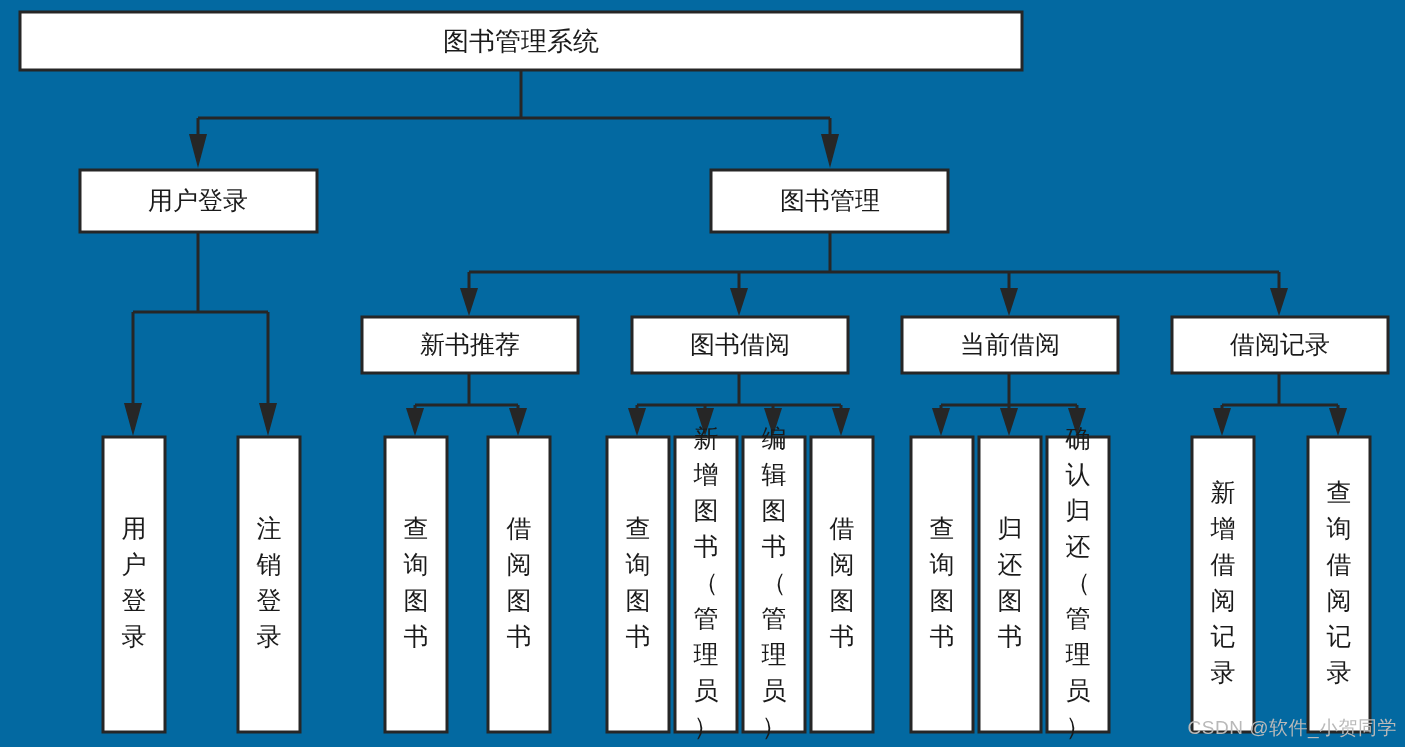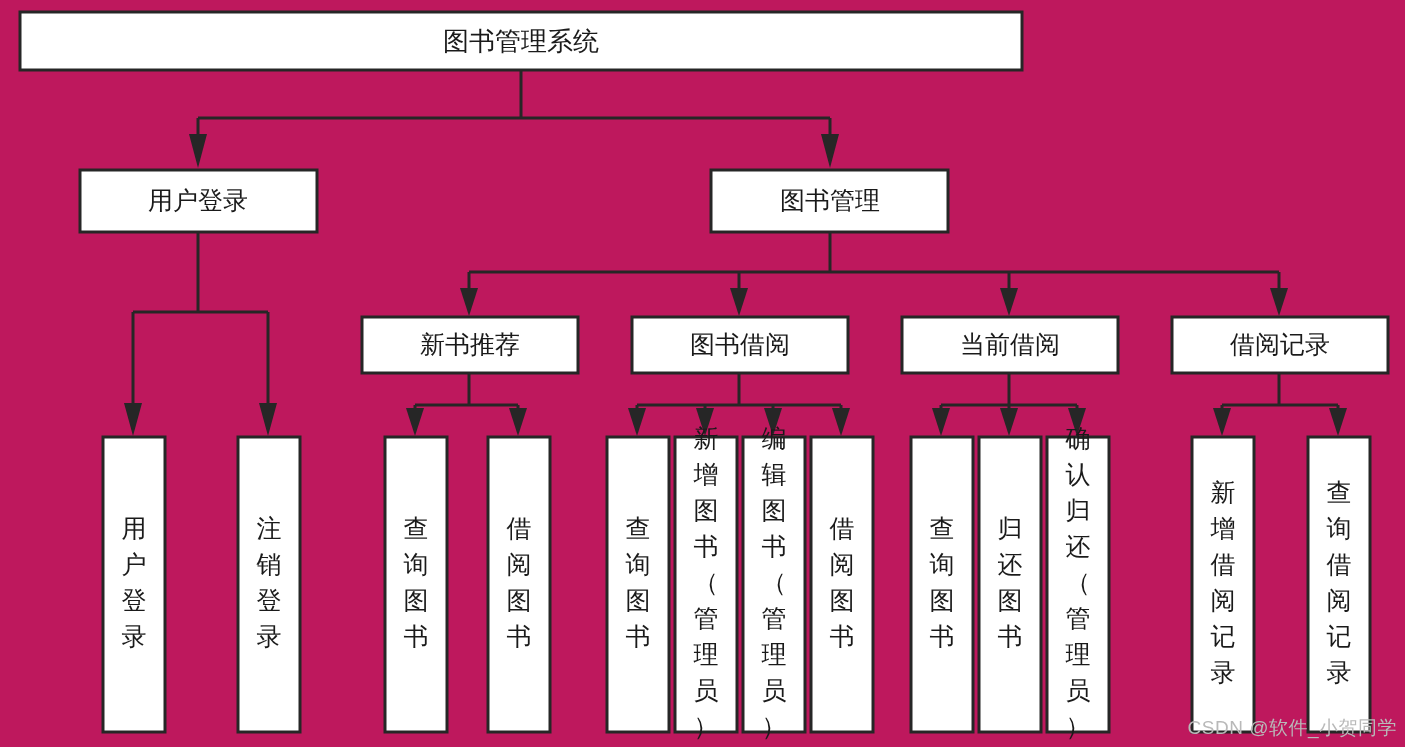--- a/index.html
+++ b/index.html
@@ -10,21 +10,21 @@
   body {
     width: 1405px;
     height: 747px;
     font-family: "Liberation Sans", "DejaVu Sans", sans-serif;
     overflow: hidden;
   }
   #diagram-root {
     position: relative;
     width: 1405px;
     height: 747px;
-    background: #be185d;
+    background: #0369a1;
   }
   svg.diagram-canvas {
     position: absolute;
     left: 0;
     top: 0;
     width: 1405px;
     height: 747px;
     display: block;
   }
   .node-box {

